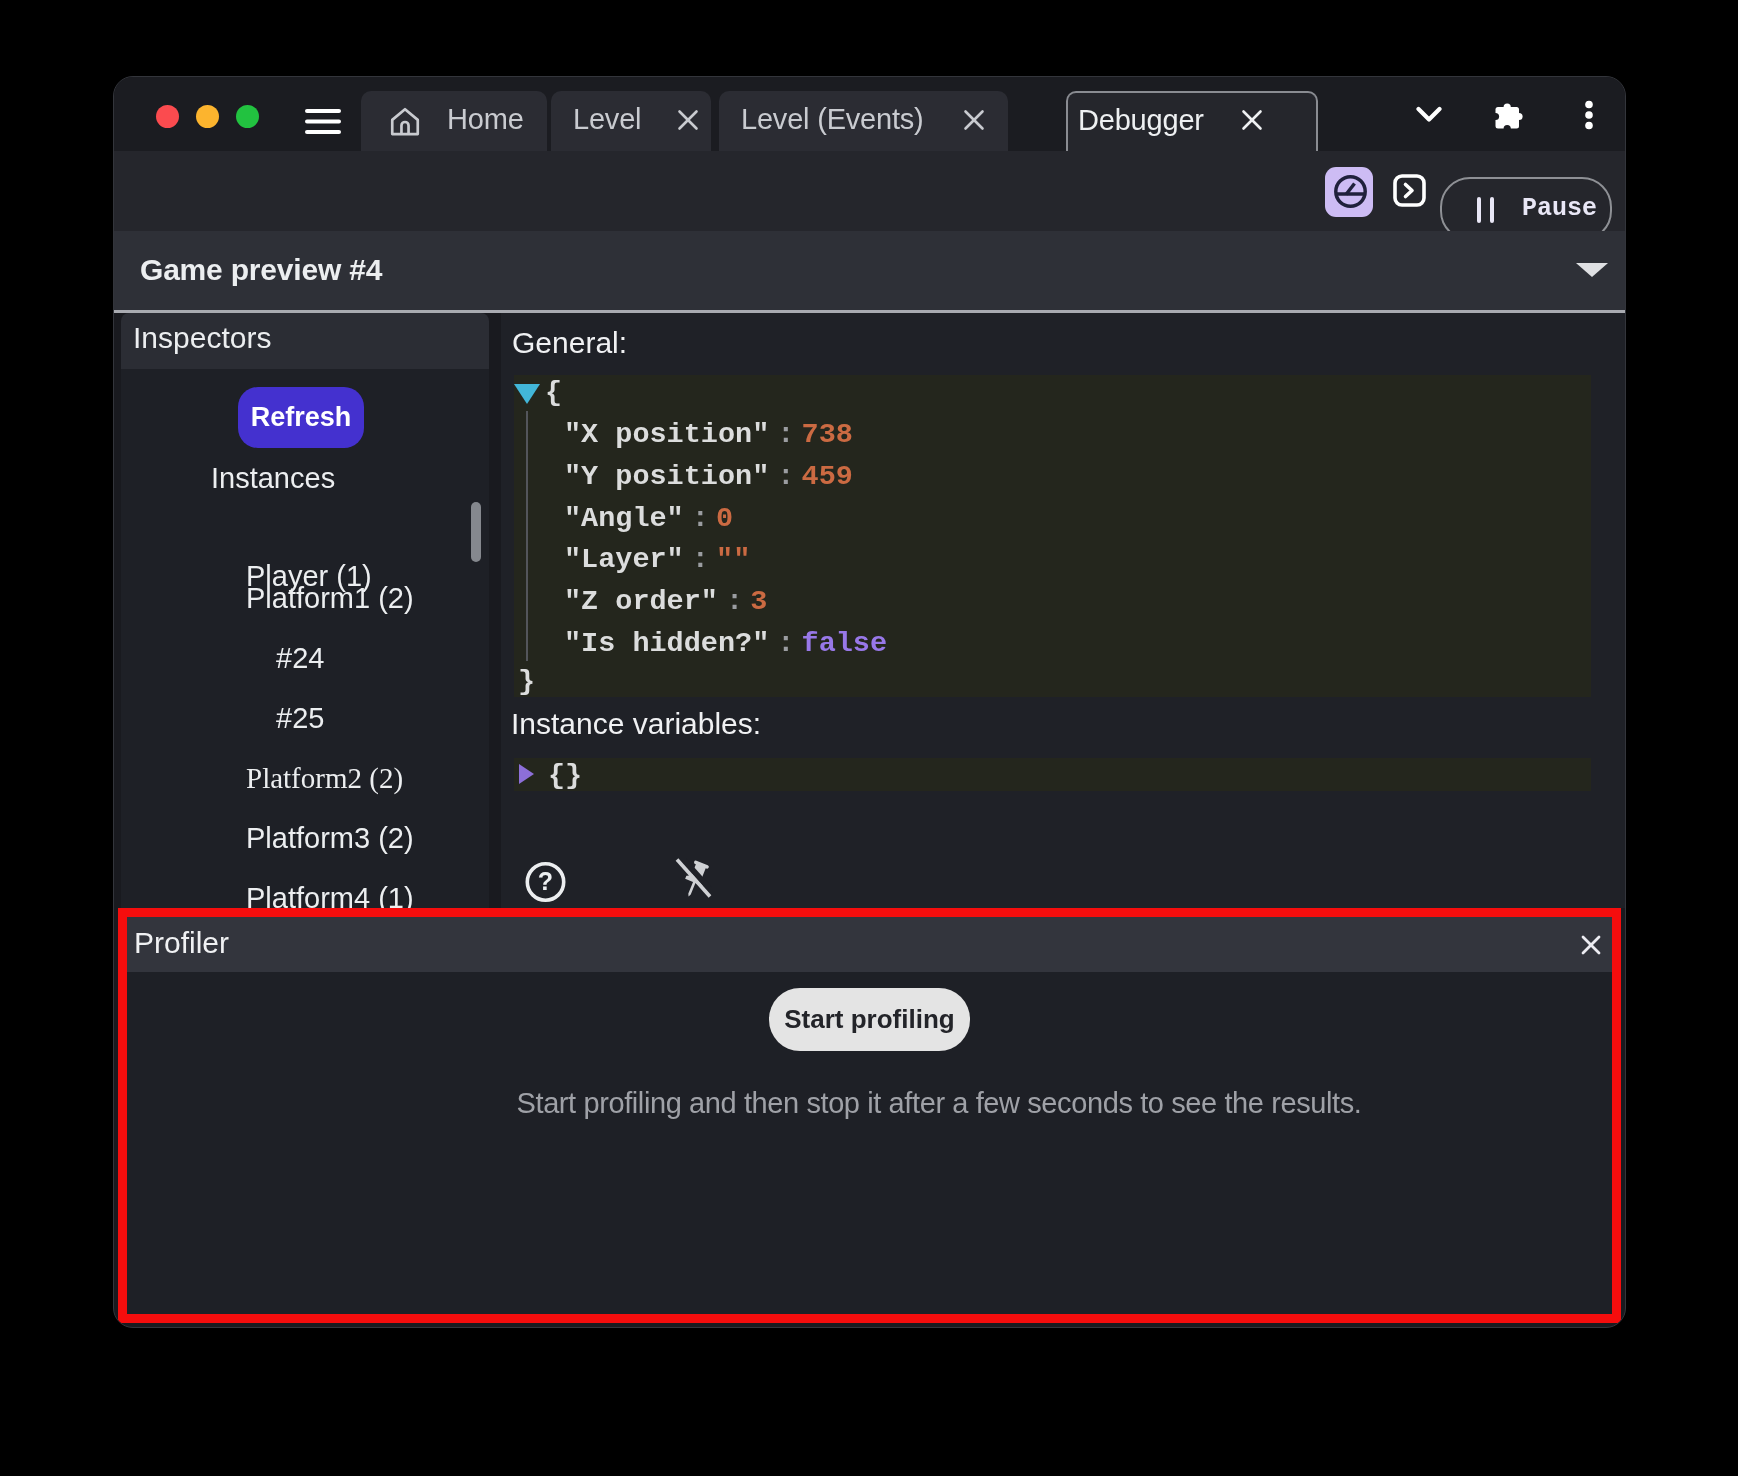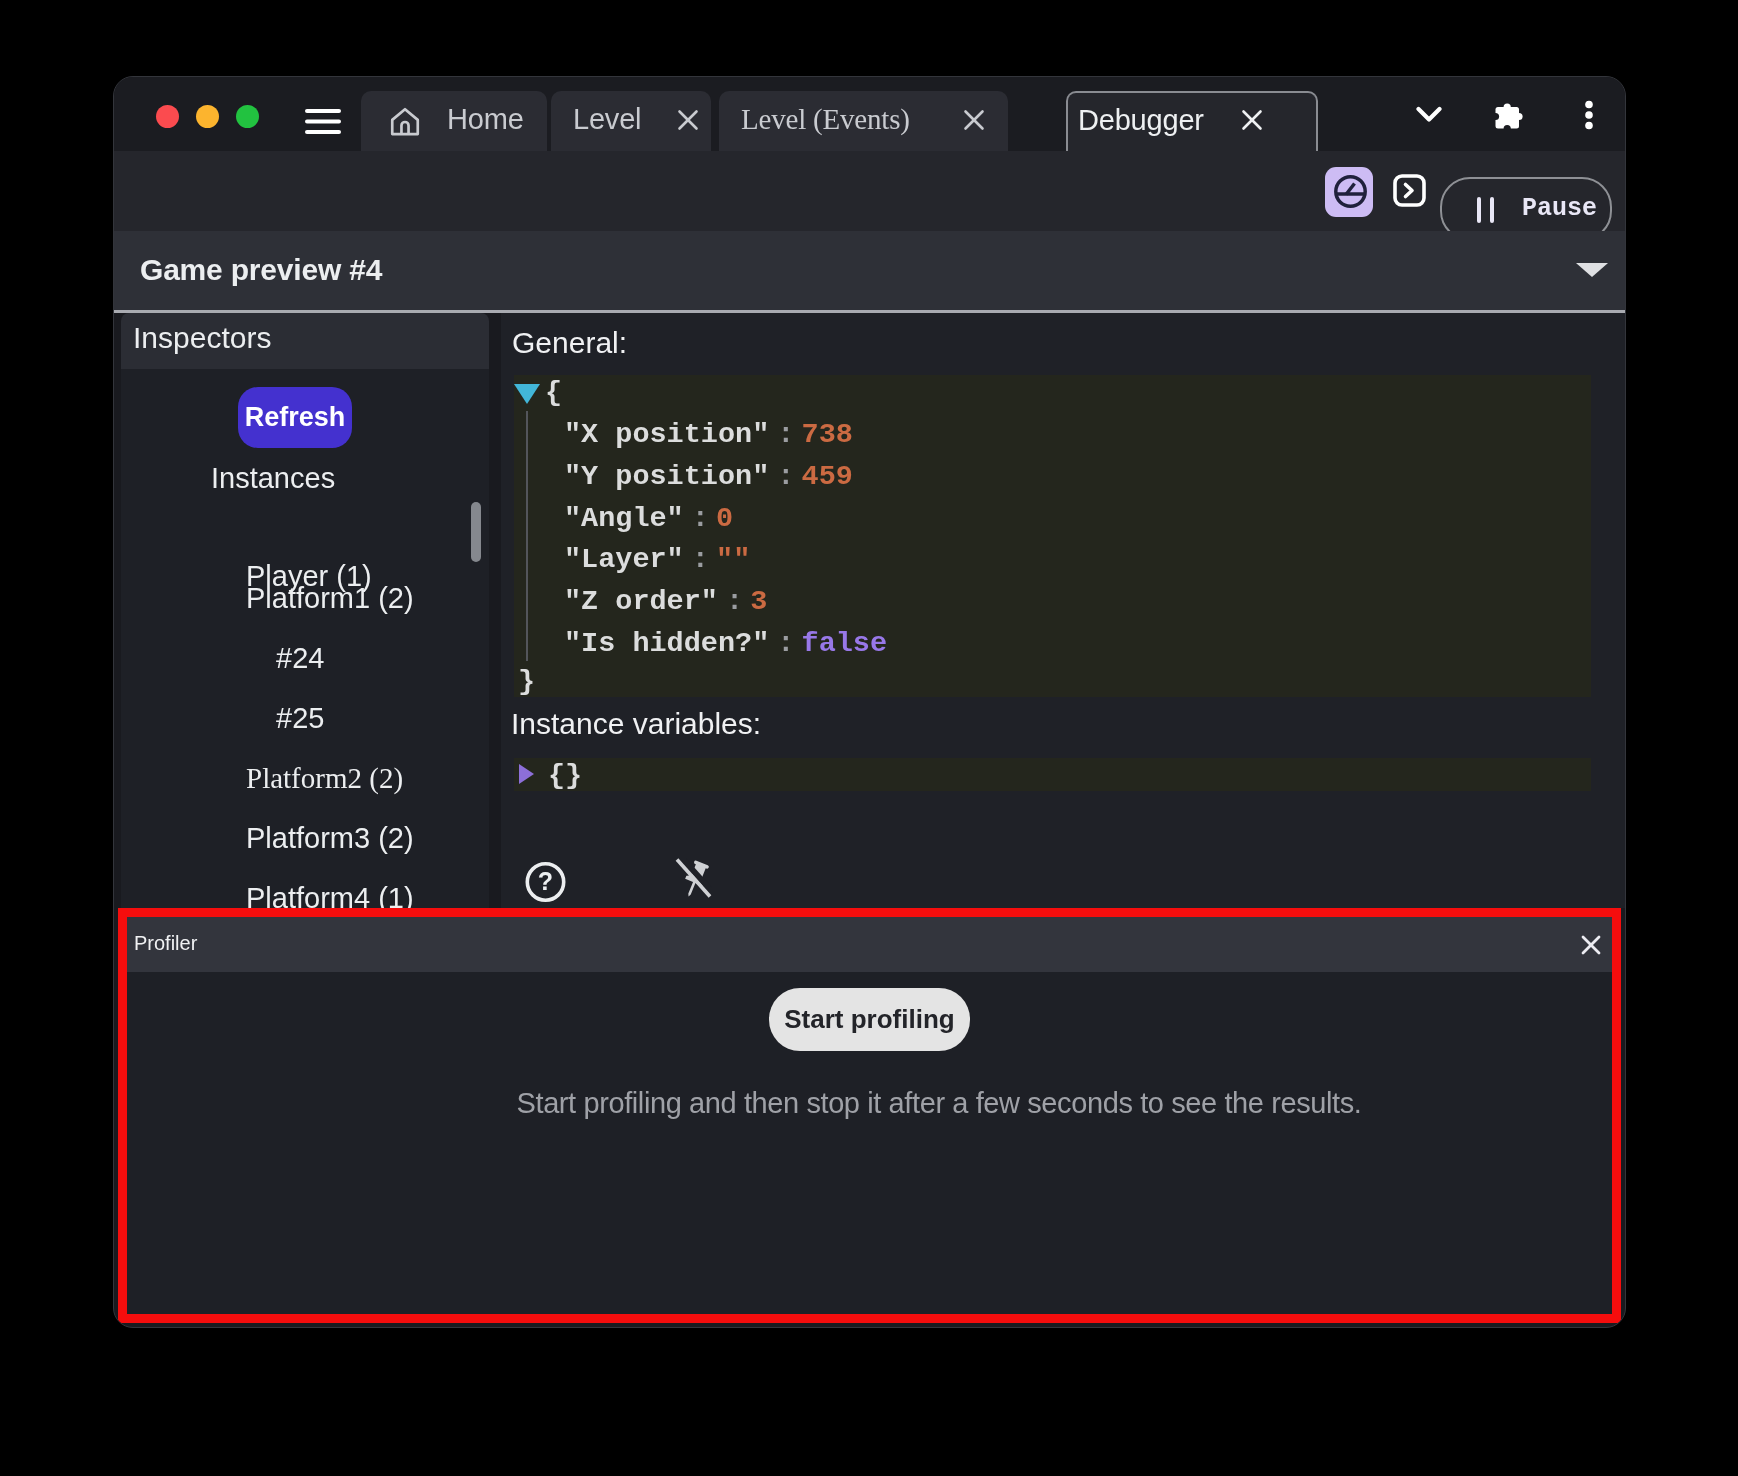--- a/index.html
+++ b/index.html
@@ -23,21 +23,21 @@
 #gpbar .t { position:absolute; left:26px; top:calc(50% - 1px); transform:translateY(-50%);
   color:#eceef0; font-size:30px; font-weight:bold; letter-spacing:-0.2px; }
 #divider { position:absolute; left:0; top:233px; width:1513px; height:3px; background:#a9abb1; }
 
 #sidehead { position:absolute; left:7px; top:236px; width:368px; height:56px; background:#2b2d34;
   border-radius:8px 8px 0 0; }
 #sidehead .t { position:absolute; left:12px; top:calc(50% - 3px); transform:translateY(-50%);
   color:#eceef0; font-size:30px; }
 #sidebody { position:absolute; left:7px; top:292px; width:368px; height:539px; background:#1e2026; }
 .sitem { position:absolute; color:#eceef0; font-size:29px; transform:translateY(-50%); white-space:nowrap; }
-#refresh { position:absolute; left:124px; top:310px; width:114px; height:61px; background:#4431cf;
+#refresh { position:absolute; left:124px; top:310px; width:126px; height:61px; background:#4431cf;
   border-radius:20px; color:#fff; font-size:27px; font-weight:bold;
   display:flex; align-items:center; justify-content:center; }
 #sscroll { position:absolute; left:357px; top:425px; width:10px; height:60px; background:#85888e; border-radius:5px; }
 
 #main { position:absolute; left:387px; top:236px; width:1126px; height:595px; background:#1f2127; }
 .seclbl { position:absolute; color:#f0f1f3; font-size:30px; transform:translateY(-50%); white-space:nowrap; }
 #json { position:absolute; left:400px; top:298px; width:1077px; height:322px; background:#24261d; }
 .mono { position:absolute; font-family:"Liberation Mono", monospace; font-weight:bold;
   font-size:28.5px; white-space:pre; transform:translateY(-50%); color:#dcdddd; }
 .num { color:#cb6a42; font-style:normal; }
@@ -47,21 +47,21 @@
   border-left:13px solid transparent; border-right:13px solid transparent; border-top:20px solid #42b6d8; }
 #jguide { position:absolute; left:412px; top:334px; width:2px; height:250px; background:#53555b; }
 #ivrow { position:absolute; left:400px; top:681px; width:1077px; height:33px; background:#24261d; }
 #ivtri { position:absolute; left:405px; top:687px; width:0; height:0;
   border-top:10px solid transparent; border-bottom:10px solid transparent; border-left:15px solid #8d6fd8; }
 
 #profiler { position:absolute; left:4px; top:831px; width:1503px; height:415px;
   border:9px solid #f50d0d; background:#1e2026; }
 #profhead { position:absolute; left:0; top:0; width:1485px; height:55px; background:#33353d; }
 #profhead .t { position:absolute; left:7px; top:calc(50% - 2px); transform:translateY(-50%);
-  color:#f0f1f3; font-size:20px; }
+  color:#f0f1f3; font-size:30px; }
 #profx { position:absolute; right:11px; top:18px; }
 #startbtn { position:absolute; left:642px; top:71px; width:201px; height:63px; background:#e4e4e4;
   border-radius:31px; color:#232429; font-size:26px; font-weight:bold;
   display:flex; align-items:center; justify-content:center; }
 #profmsg { position:absolute; left:0; top:170px; width:1624px; text-align:center;
   color:#9fa1a7; font-size:29px; letter-spacing:-0.4px; }
 </style>
 </head>
 <body>
 <div id="win">
@@ -84,21 +84,21 @@
   </div>
   <div class="tab" style="left:437px; width:160px;">
     <span class="lbl" style="left:22px;">Level</span>
     <svg class="tabxs" style="left:126px;" width="22" height="22" viewBox="0 0 22 22">
         <g stroke="#c9cbd0" stroke-width="2.6" stroke-linecap="round">
           <line x1="2.5" y1="2.5" x2="19.5" y2="19.5"></line>
           <line x1="19.5" y1="2.5" x2="2.5" y2="19.5"></line>
         </g>
       </svg>
   </div>
-  <div class="tab" style="left:605px; width:289px;font-family:Liberation Serif, serif;">
+  <div class="tab" style="left:605px; width:289px;">
     <span class="lbl" style="left:22px;">Level (Events)</span>
     <svg class="tabxs" style="left:244px;" width="22" height="22" viewBox="0 0 22 22">
         <g stroke="#c9cbd0" stroke-width="2.6" stroke-linecap="round">
           <line x1="2.5" y1="2.5" x2="19.5" y2="19.5"></line>
           <line x1="19.5" y1="2.5" x2="2.5" y2="19.5"></line>
         </g>
       </svg>
   </div>
   <div class="tab" style="left:952px; width:252px; background:#25262c; border:2px solid #8a8c92; border-bottom:none; color:#eef0f2;">
     <span class="lbl" style="left:10px;">Debugger</span>

